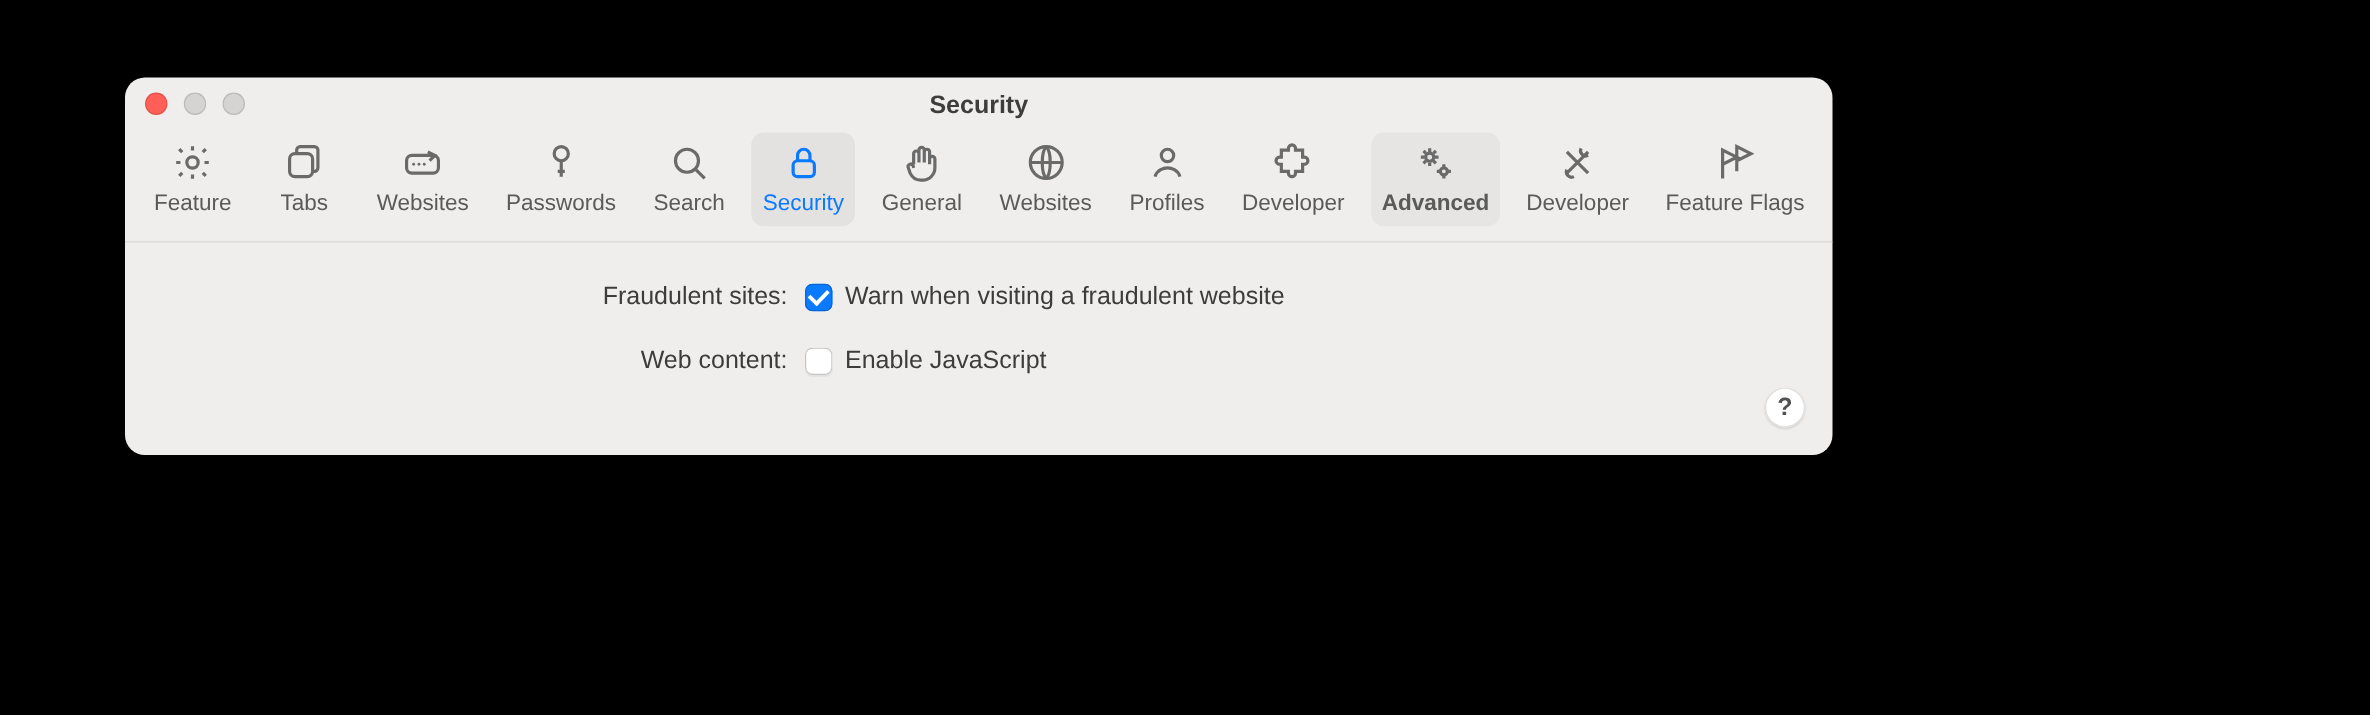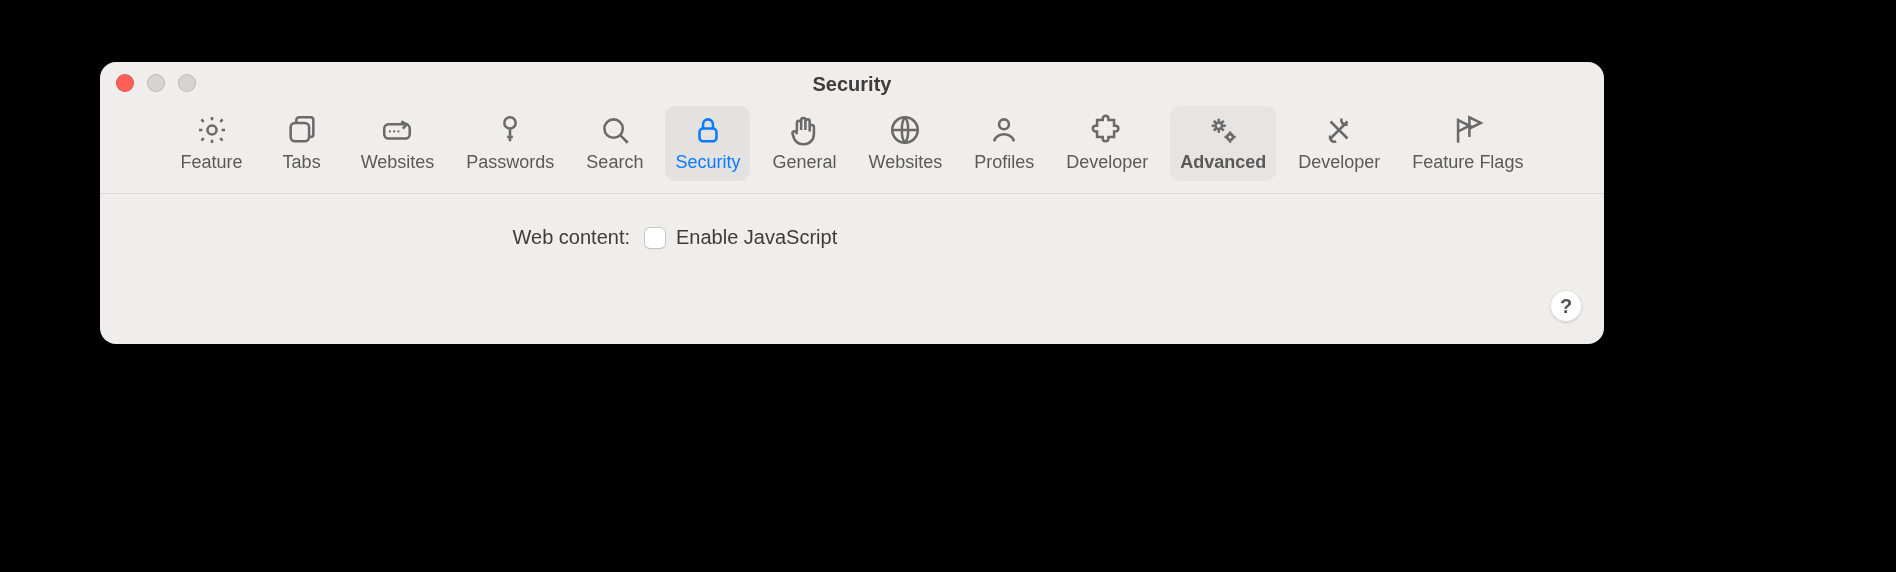--- a/index.html
+++ b/index.html
@@ -23,21 +23,21 @@
     font-family: -apple-system, "Helvetica Neue", Helvetica, Arial, sans-serif;
     -webkit-font-smoothing: antialiased;
     color: var(--text);
     position: relative;
   }
 
   .window {
     position: absolute;
     left: 100px;
     top: 62px;
-    width: 1504px;
+    width: 1366px;
     background: var(--panel);
     border-radius: var(--panel-radius);
     box-shadow: 0 20px 60px rgba(0,0,0,0.6), 0 0 0 1px rgba(0,0,0,0.3);
     overflow: hidden;
   }
 
   
   .titlebar {
     position: relative;
     height: 34px;
@@ -333,20 +333,27 @@
       </span>
       <span class="tblabel">Feature Flags</span>
     </div>
 
   </div>
 
   <div class="divider"></div>
 
   <div class="content">
 
+    <div class="form-row">
+      <div class="form-label">Fraudulent sites:</div>
+      <label class="form-control">
+        <input type="checkbox" class="chk" checked="" style="">
+        <span>Warn when visiting a fraudulent website</span>
+      </label>
+    </div>
 
     <div class="form-row">
       <div class="form-label">Web content:</div>
       <label class="form-control">
         <input type="checkbox" class="chk" style="">
         <span>Enable JavaScript</span>
       </label>
     </div>
 
     <div class="help">

